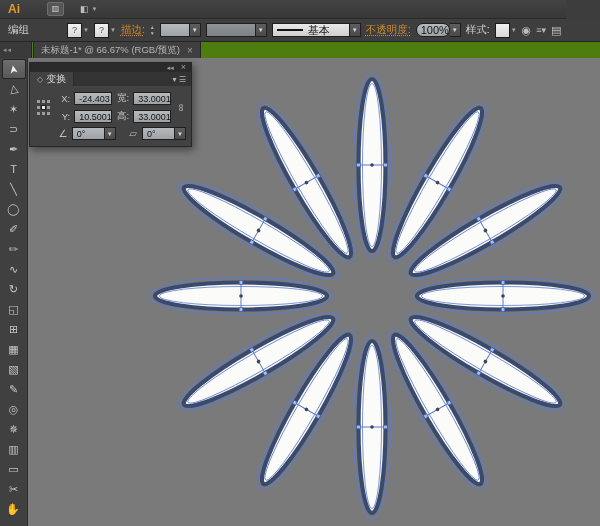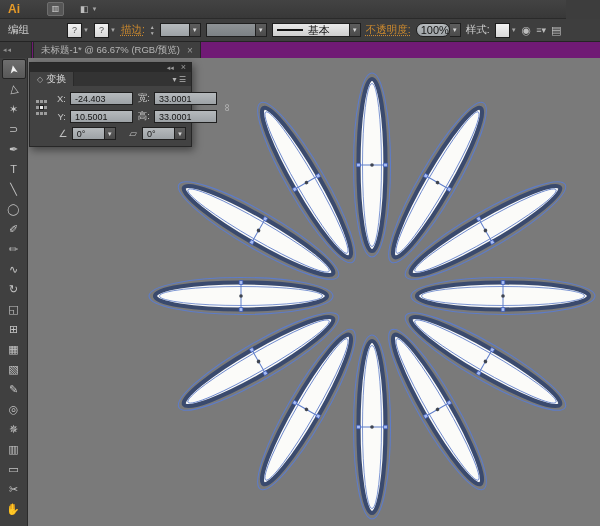--- a/index.html
+++ b/index.html
@@ -30,21 +30,21 @@
   .stepper{display:flex;flex-direction:column;justify-content:center;gap:1px;color:#b0b0b0;font-size:5px;line-height:5px;}
   .field{background:linear-gradient(#b6babd,#9da2a6);border:1px solid #1f1f1f;color:#141414;
     height:14px;font-size:11px;display:flex;align-items:center;padding:0 4px;box-sizing:border-box;}
   .ddbtn{width:11px;height:14px;background:linear-gradient(#5d5d5d,#4a4a4a);border:1px solid #1f1f1f;border-left:none;
     color:#d8d8d8;font-size:6px;display:flex;align-items:center;justify-content:center;box-sizing:border-box;}
   .combo{display:flex;align-items:center;}
   .brushline{width:26px;height:2px;background:#141414;margin-right:5px;}
   .brushfield{background:linear-gradient(#e9e9e9,#cfcfcf);color:#141414;}
   .bar-icon{color:#bdbdbd;font-size:11px;}
   
-  .tabrow{position:absolute;left:0;top:42px;width:600px;height:16px;background:#701a75;border-bottom:1px solid #232323;text-align:right;}
+  .tabrow{position:absolute;left:0;top:42px;width:600px;height:16px;background:#4d7c0f;border-bottom:1px solid #232323;text-align:right;}
   .toolstub{position:absolute;left:0;top:0;width:28px;height:16px;background:#3a3a3a;border-right:1px solid #262626;
     color:#8f8f8f;font-size:7px;display:flex;align-items:center;padding-left:3px;letter-spacing:1px;}
   .doctab{position:absolute;left:33px;top:0;height:16px;background:#3f3f3f;border-left:1px solid #262626;border-right:1px solid #262626;
     display:flex;align-items:center;gap:7px;padding:0 7px;font-size:9.5px;color:#b5b5b5;}
   .tabclose{color:#9a9a9a;font-size:10px;}
   
   .toolbar{position:absolute;left:0;top:58px;width:28px;height:468px;background:#404040;border-right:1px solid #2b2b2b;
     display:flex;flex-direction:column;align-items:center;padding-top:1px;box-sizing:border-box;}
   .tool{width:24px;height:20px;display:flex;align-items:center;justify-content:center;color:#c4c4c4;font-size:11px;flex:0 0 auto;}
   .tool.active{background:linear-gradient(#6e6e6e,#585858);border:1px solid #242424;border-radius:2px;box-sizing:border-box;color:#f0f0f0;}
@@ -61,21 +61,21 @@
   .panel-tab{background:#424242;height:14px;display:flex;align-items:center;gap:3px;padding:0 7px;border-right:1px solid #2a2a2a;color:#d2d2d2;}
   .panel-tab .tabico{font-size:8px;color:#a8a8a8;}
   .panel-menu{margin-left:auto;padding-right:5px;color:#b4b4b4;font-size:8px;display:flex;gap:2px;align-items:center;}
   .panel-body{padding:6px 5px 6px 6px;display:flex;flex-direction:column;gap:4px;}
   .prow{display:flex;align-items:center;gap:4px;}
   .locator{width:17px;height:17px;display:grid;grid-template-columns:repeat(3,1fr);grid-template-rows:repeat(3,1fr);
     align-items:center;justify-items:center;margin-right:2px;}
   .locator i{width:3px;height:3px;background:#9d9d9d;border-radius:0;}
   .locator i.on{width:5px;height:5px;background:#e8e8e8;border:1px solid #202020;box-sizing:border-box;}
   .plabel{color:#c8c8c8;font-size:9.5px;width:13px;text-align:right;}
-  .pfield{width:63px;height:13px;font-size:9px;}
+  .pfield{width:38px;height:13px;font-size:9px;}
   .xychain{margin-left:3px;color:#b9b9b9;font-size:11px;transform:rotate(90deg);}
   .col2{display:flex;flex-direction:column;gap:5px;}
   .angico{color:#c0c0c0;font-size:10px;width:13px;text-align:center;}
   .afield{width:33px;height:13px;font-size:9px;}
 </style>
 </head>
 <body>
 
 <div class="menubar">
   <span class="logo">Ai</span>

